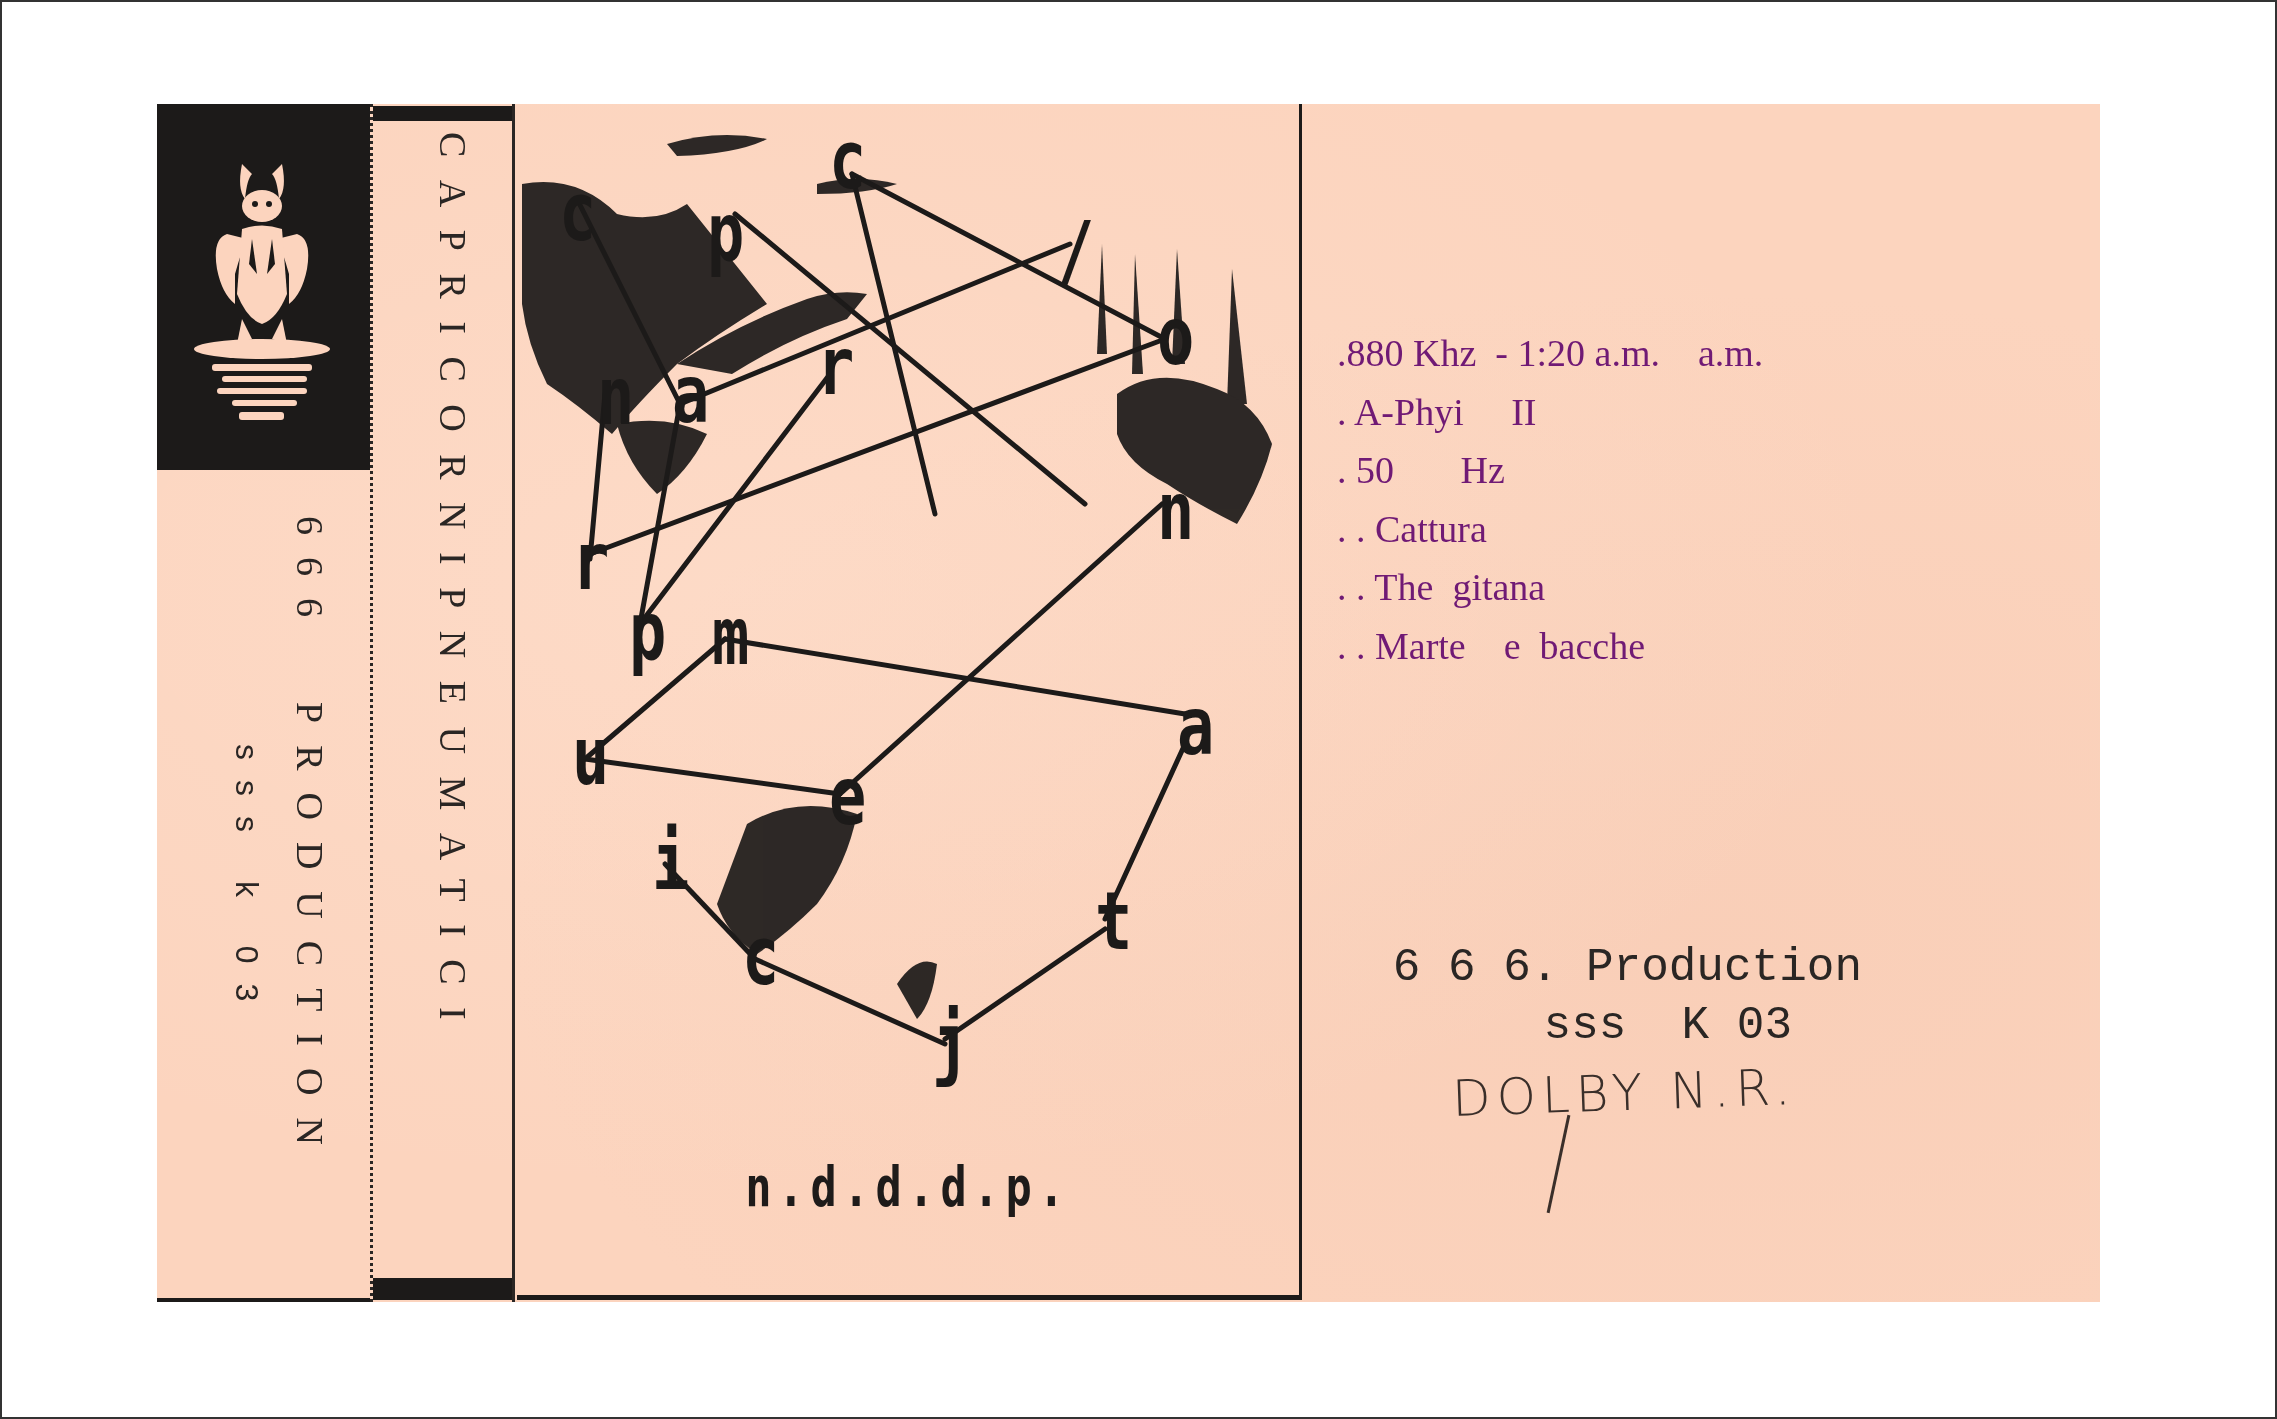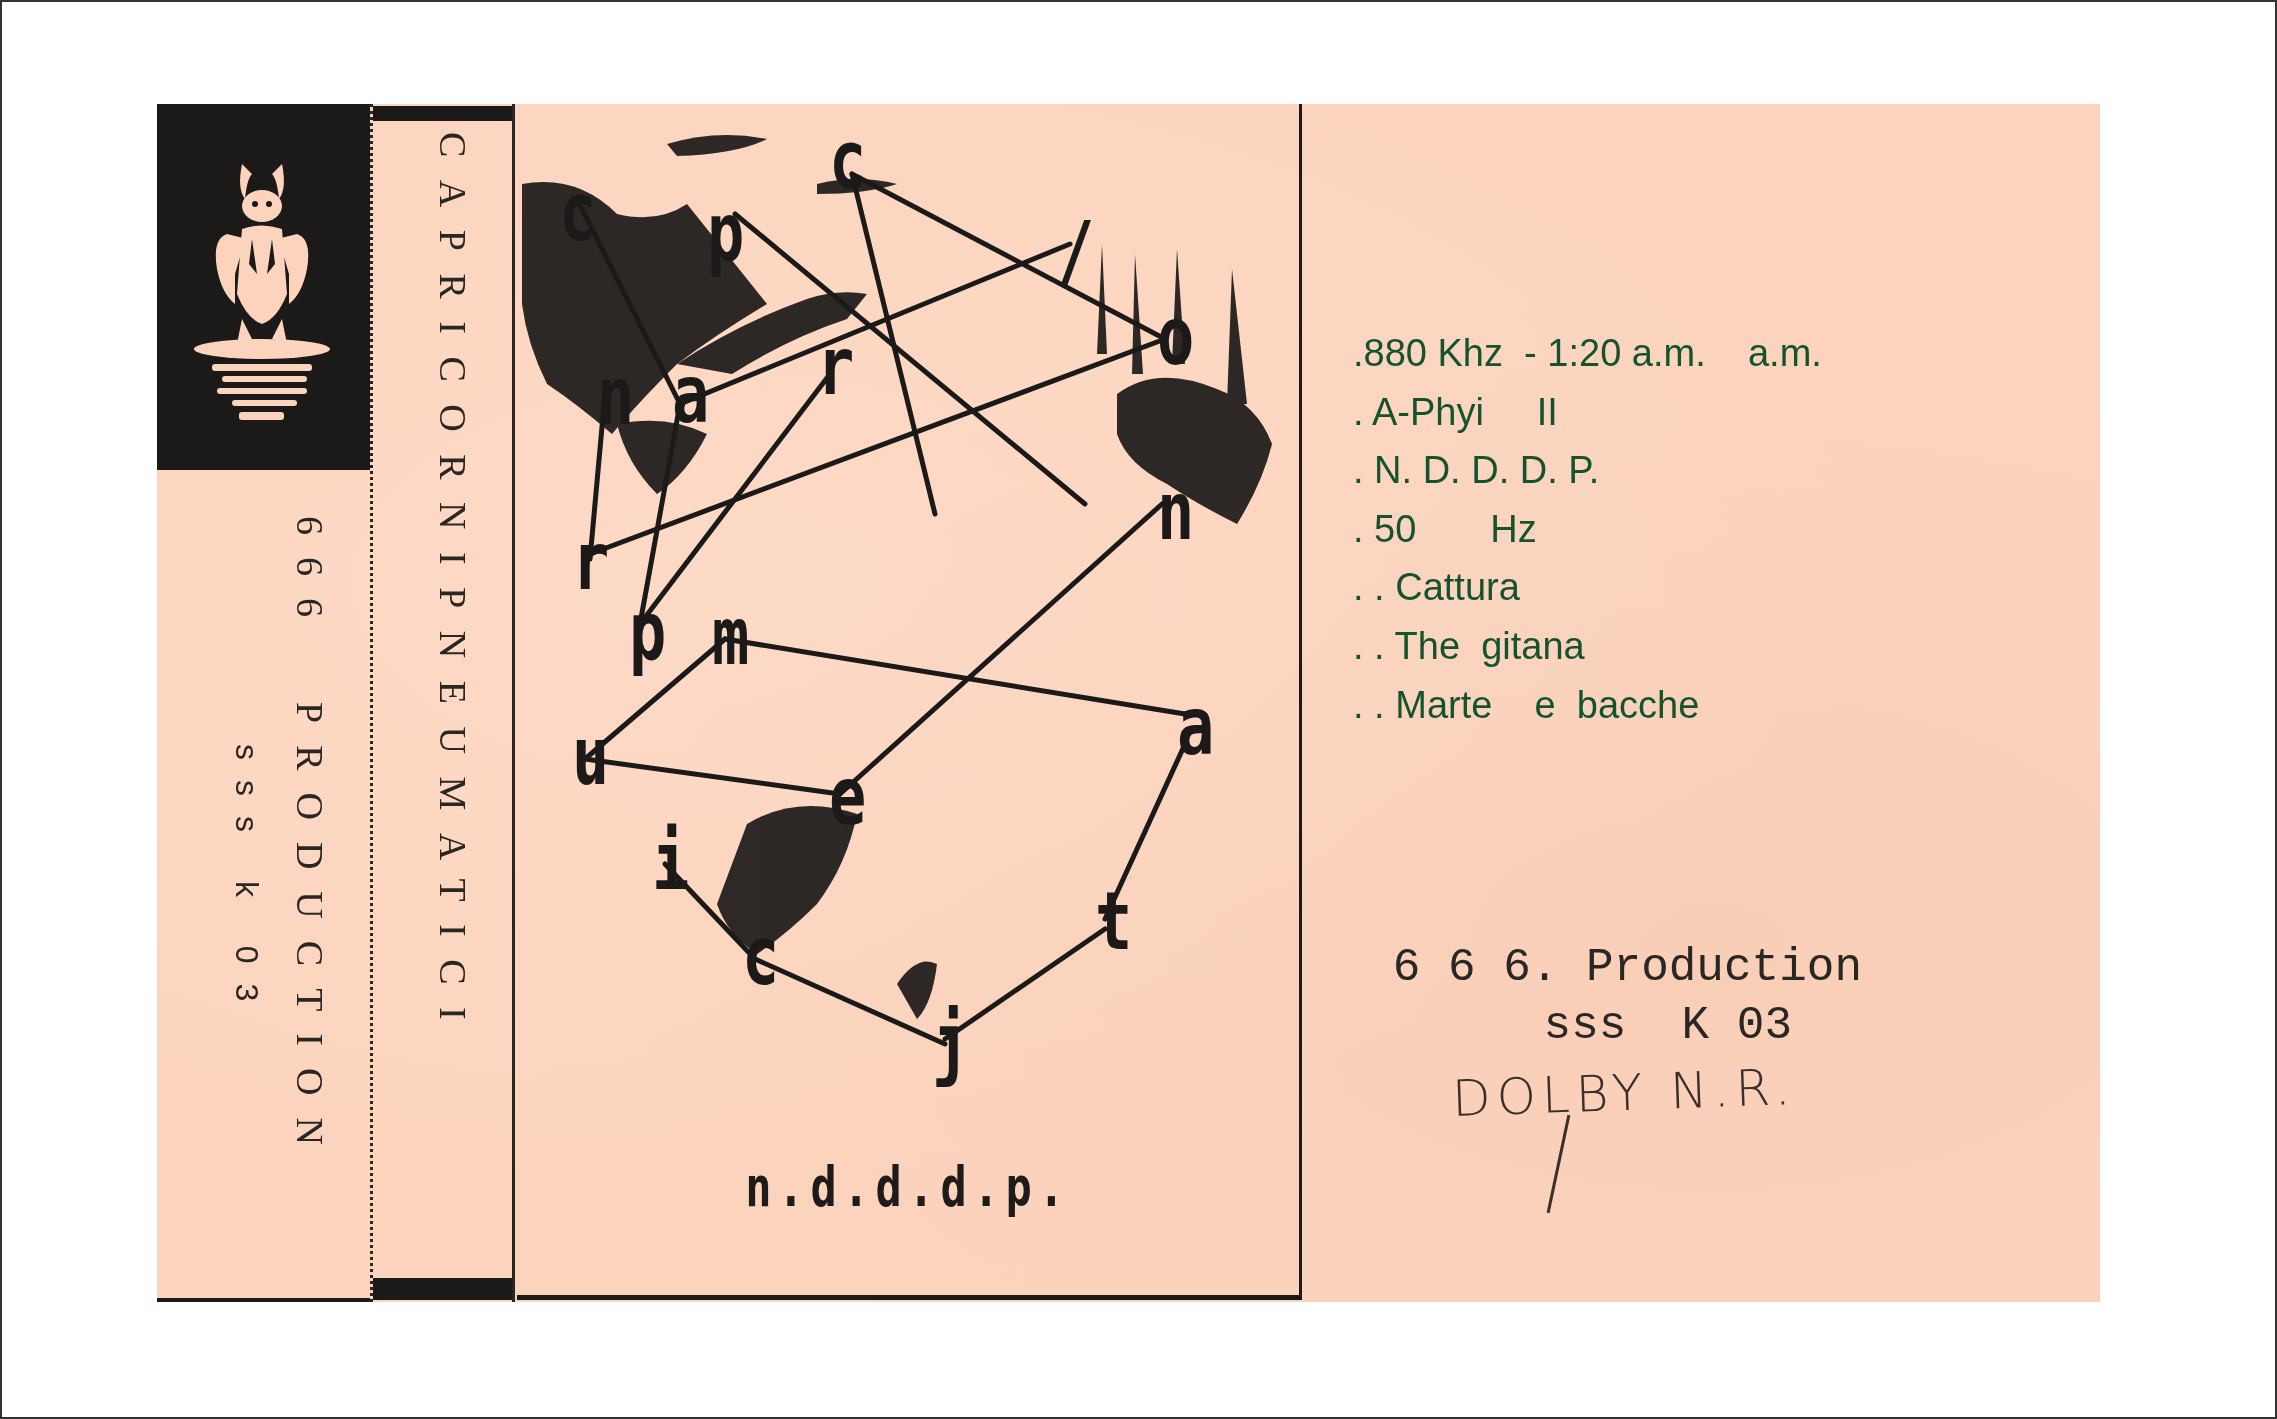--- a/index.html
+++ b/index.html
@@ -27,21 +27,21 @@
   .spine { position:absolute; left:213px; top:0; width:145px; height:1198px; border-left:3px dotted #2a2624; border-right:3px solid #2a2624; box-sizing:border-box; }
   .spine-bar-top { position:absolute; left:0; top:2px; width:100%; height:15px; background:#1c1a19; }
   .spine-bar-bottom { position:absolute; left:0; bottom:2px; width:100%; height:22px; background:#1c1a19; }
   .spine-title { left:102px; top:28px; font-size:38px; letter-spacing:22.5px; }
   
   .front { position:absolute; left:360px; top:0; width:785px; height:1196px; border-bottom:5px solid #1c1a19; border-right:3px solid #1c1a19; box-sizing:border-box; }
   .art { position:absolute; left:0; top:0; width:785px; height:1100px; }
   .front-title { position:absolute; left:0; width:100%; top:1050px; text-align:center; font-family:"DejaVu Sans Mono", monospace; font-weight:bold; font-size:56px; color:#1e1b1a; transform:scaleX(0.78); letter-spacing:8px; }
   
   .back { position:absolute; left:1145px; top:0; width:798px; height:1198px; }
-  .tracks { position:absolute; left:35px; top:220px; font-family:Liberation Sans, sans-serif; font-size:38px; color:#14532d; line-height:58.6px;margin-left:16px; }
+  .tracks { position:absolute; left:35px; top:220px; font-family:Liberation Serif, serif; font-size:38px; color:#701a75; line-height:58.6px; }
   .track { white-space:pre; }
   .credits { position:absolute; left:0; top:835px; width:560px; text-align:right; font-family:"Liberation Mono", monospace; font-size:46px; color:#2a2624; line-height:58px; }
   .credit-line { white-space:pre; }
   .handwriting { position:absolute; left:150px; top:960px; font-family:"DejaVu Sans", sans-serif; font-size:50px; color:#3a2f2a; letter-spacing:6px; transform:rotate(-2deg); font-weight:300; }
   .hand-stroke { position:absolute; left:255px; top:1010px; width:3px; height:100px; background:#3a2f2a; transform:rotate(12deg); }
 </style>
 </head>
 <body>
 
 <div class="frame"></div>
@@ -147,21 +147,20 @@
         <text x="415" y="965" transform="scale(1,1.3) translate(0,-222)">j</text>
       </g>
     </svg>
     <div class="front-title">n.d.d.d.p.</div>
   </div>
 
   <div class="back">
     <div class="tracks">
       <div class="track">.880 Khz  - 1:20 a.m.    a.m.</div>
       <div class="track">. A-Phyi     II</div>
-      <div class="track">. N. D. D. D. P.</div>
       <div class="track">. 50       Hz</div>
       <div class="track">. . Cattura</div>
       <div class="track">. . The  gitana</div>
       <div class="track">. . Marte    e  bacche</div>
     </div>
     <div class="credits">
       <div class="credit-line">6 6 6. Production</div>
       <div class="credit-line" style="padding-right:70px;">sss  K 03</div>
     </div>
     <div class="handwriting">DOLBY N.R.</div>

